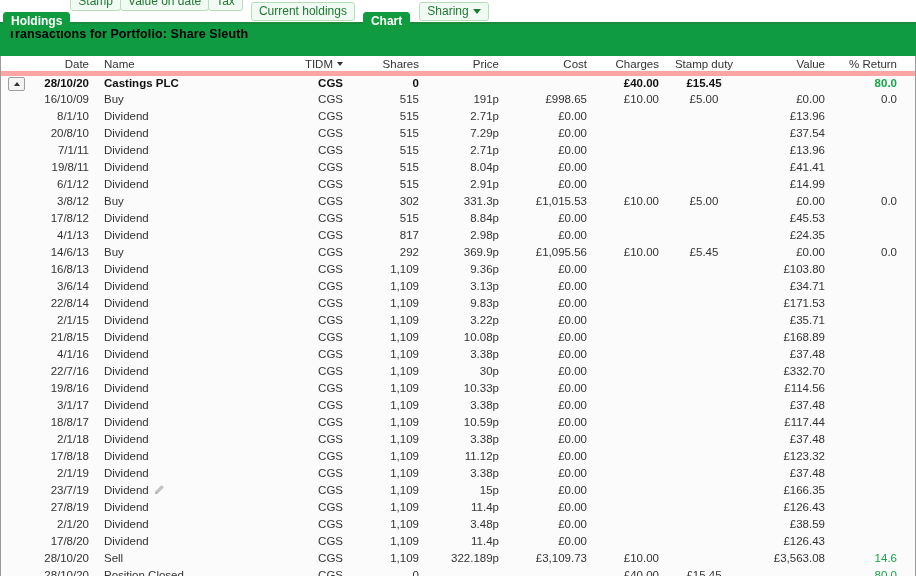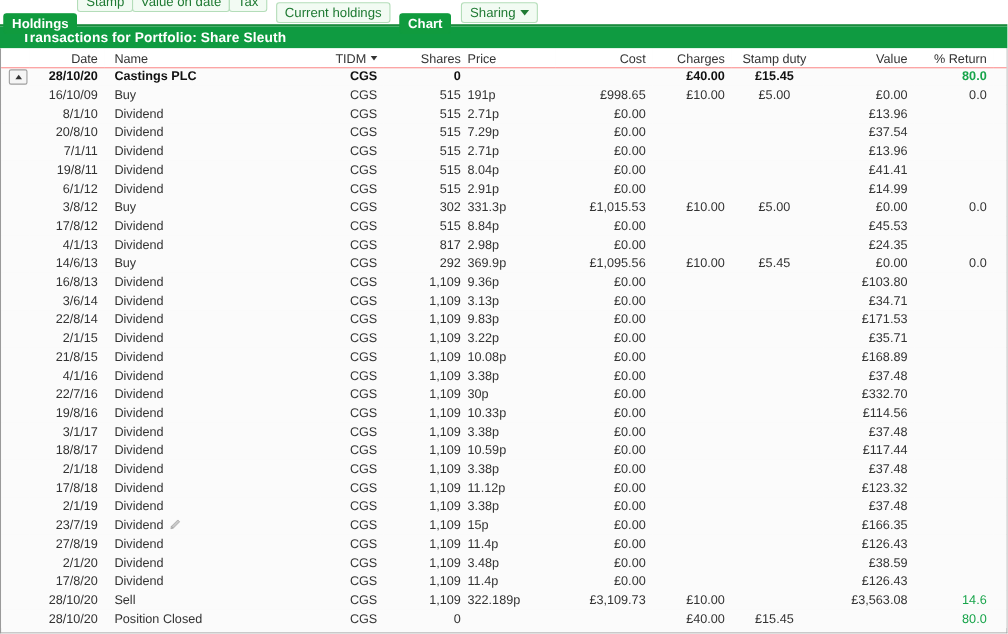--- a/index.html
+++ b/index.html
@@ -58,27 +58,27 @@
     width: 0; height: 0;
     border-left: 4px solid transparent;
     border-right: 4px solid transparent;
     border-top: 5px solid currentColor;
     margin-left: 4px;
     vertical-align: middle;
   }
 
   
   .titlebar {
-    height: 20px;
+    height: 32px;
     background: #0f9b41;
-    color: #ffffff;
+    color: #000000;
     font-size: 12.5px;
     font-weight: bold;
     line-height: 20px;
-    padding-left: 20px;
+    padding-left: 8px;
     letter-spacing: 0.1px;
   }
 
   
   .tablewrap {
     position: relative;
     height: 532px;
     border-left: 1px solid #9a9a9a;
     border-right: 1px solid #9a9a9a;
     border-bottom: 1px solid #9a9a9a;
@@ -90,39 +90,39 @@
     border-collapse: collapse;
     table-layout: fixed;
     font-size: 11.5px;
     color: #2b2b2b;
   }
   table.tx thead th {
     font-weight: normal;
     font-size: 11.5px;
     color: #333333;
     background: #ffffff;
-    border-bottom: 1px solid #fca5a5;
+    border-bottom: 5px solid #fca5a5;
     height: 17px;
     padding: 0 6px 1px 0;
     vertical-align: bottom;
     white-space: nowrap;
   }
   table.tx tbody td {
     height: 17px;
     padding: 0 6px 0 0;
     white-space: nowrap;
     vertical-align: middle;
     background: #fbfbfb;
   }
   .c-toggle  { width: 26px;  text-align: center; padding: 0 !important; }
   .c-date    { width: 68px;  text-align: right; }
   .c-name    { width: 196px; text-align: left;  padding-left: 9px !important; }
   .c-tidm    { width: 58px;  text-align: right; }
   .c-shares  { width: 76px;  text-align: right; }
-  .c-price   { width: 80px;  text-align: left; }
+  .c-price   { width: 80px;  text-align: right; }
   .c-cost    { width: 88px;  text-align: right; }
   .c-charges { width: 72px;  text-align: right; }
   .c-stamp   { width: 84px;  text-align: center; }
   .c-value   { width: 82px;  text-align: right; }
   .c-ret     { width: 72px;  text-align: right; }
   .c-ann     { width: 72px;  text-align: right; padding-right: 8px !important; }
 
   tr.summary td { font-weight: bold; color: #111111; }
   tr.detail td.c-date, tr.detail td.c-name { }
   tr.detail td { color: #333333; }

